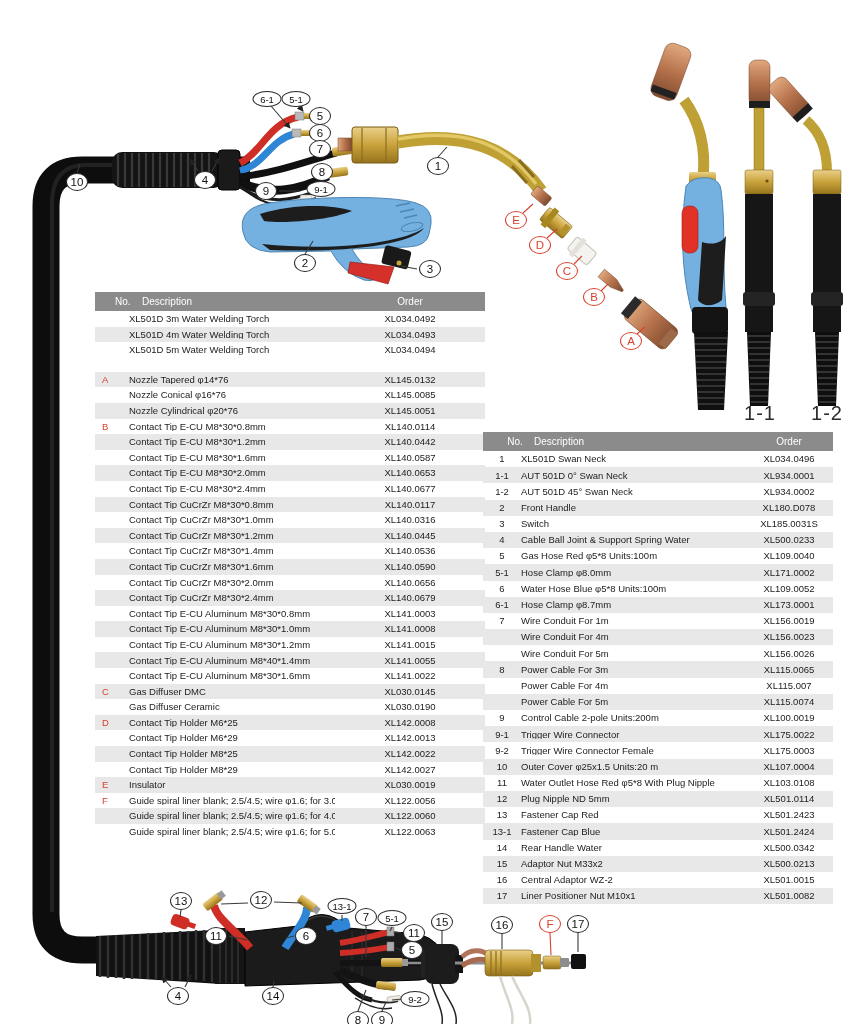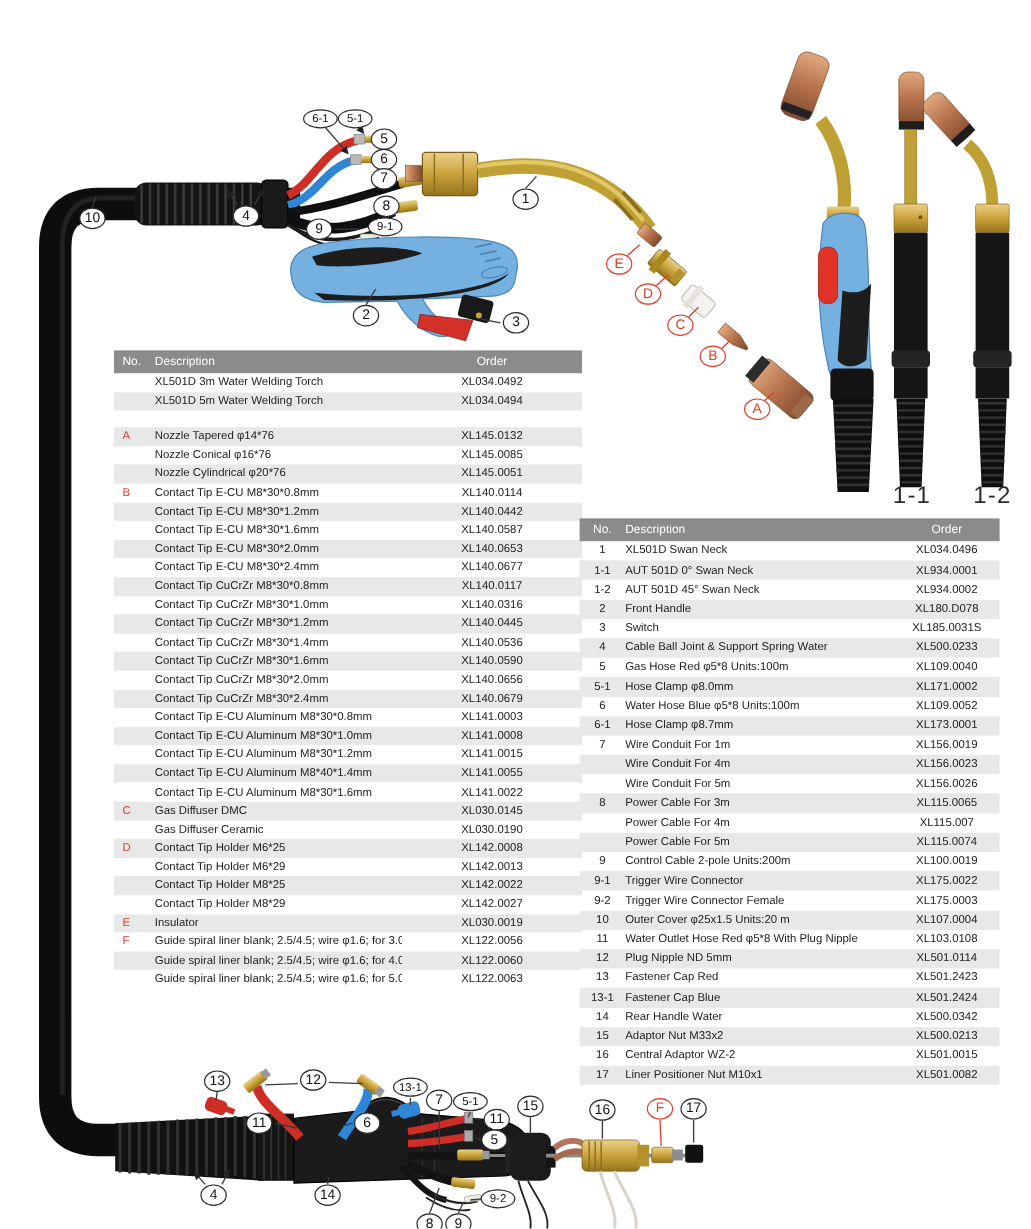--- a/index.html
+++ b/index.html
@@ -1,21 +1,21 @@
 <!DOCTYPE html>
 <html><head>
 <meta charset="utf-8">
 <style>
   html,body{margin:0;padding:0;background:#fff;}
   .sheet{position:relative;width:859px;height:1024px;background:#ffffff;overflow:hidden;
          font-family:"Liberation Sans",sans-serif;color:#222;}
   svg.art{position:absolute;left:0;top:0;z-index:1;}
   
   .ptable{position:absolute;z-index:3;font-size:9.5px;line-height:1;}
-  .ptable .t-head{display:flex;align-items:center;height:19px;background:#8b8b8b;color:#ffffff;font-size:10px;}
+  .ptable .t-head{display:flex;align-items:center;height:19px;background:#8b8b8b;color:#ffffff;font-size:10px;padding-left:13px;}
   .t-row{display:flex;align-items:center;}
   .left-table{left:95px;top:292px;width:390px;}
   .left-table .t-row{height:15.6px;}
   .left-table .c-no{width:27px;padding-left:7px;box-sizing:content-box;color:#d9402c;flex:none;}
   .left-table .t-head .c-no{color:#fff;}
   .left-table .c-desc{flex:1;white-space:nowrap;overflow:hidden;}
   .left-table .c-order{width:150px;text-align:center;flex:none;}
   .left-table .group1 > div.t-row:nth-of-type(even){background:#e8e8e8;}
   .left-table .group2 > div.t-row:nth-of-type(odd){background:#e8e8e8;}
   .t-gap{height:14px;}
@@ -348,20 +348,25 @@
       <span class="c-order">Order</span>
     </div>
     <div class="t-body group1">
 
         <div class="t-row">
           <span class="c-no"></span>
           <span class="c-desc">XL501D 3m  Water Welding Torch</span>
           <span class="c-order">XL034.0492</span>
         </div>
 
+        <div class="t-row">
+          <span class="c-no"></span>
+          <span class="c-desc">XL501D 4m  Water Welding Torch</span>
+          <span class="c-order">XL034.0493</span>
+        </div>
 
         <div class="t-row">
           <span class="c-no"></span>
           <span class="c-desc">XL501D 5m  Water Welding Torch</span>
           <span class="c-order">XL034.0494</span>
         </div>
       </div>
     <div class="t-gap"></div>
     <div class="t-body group2">
 

